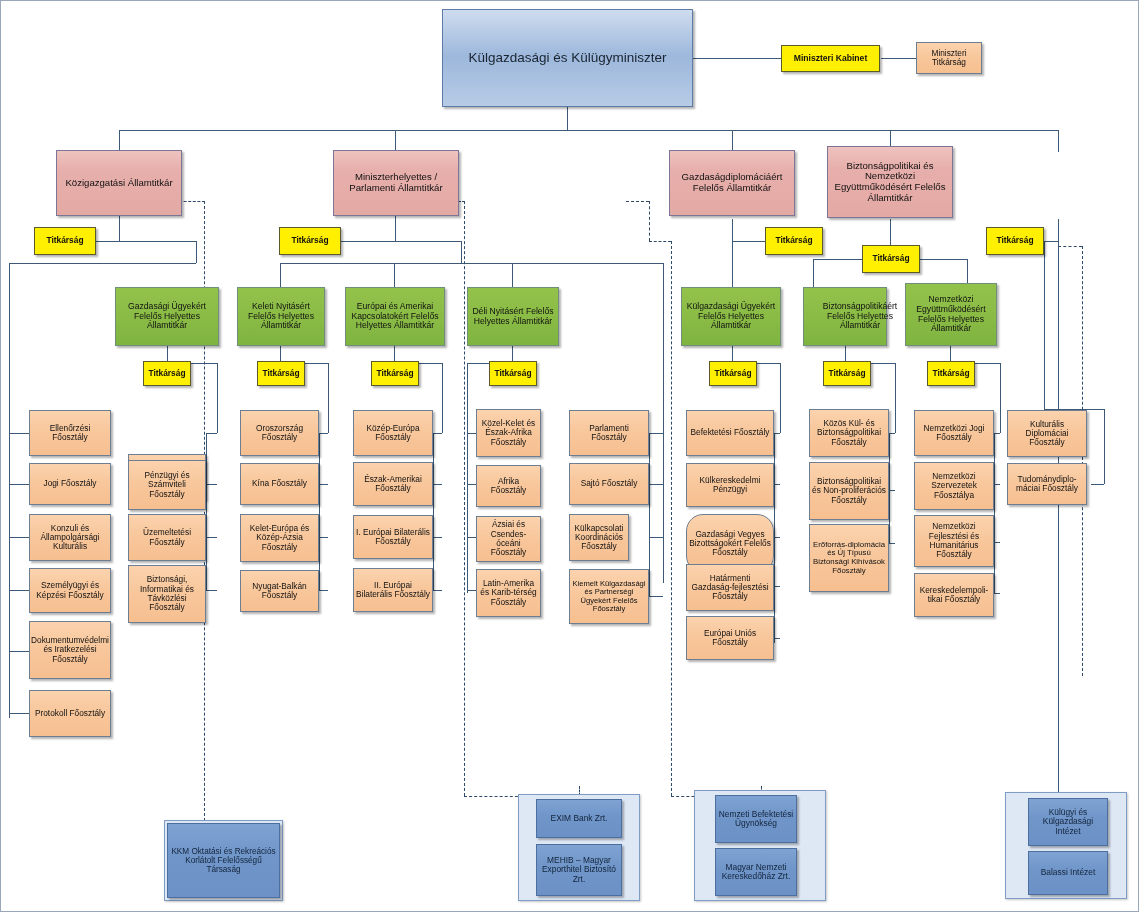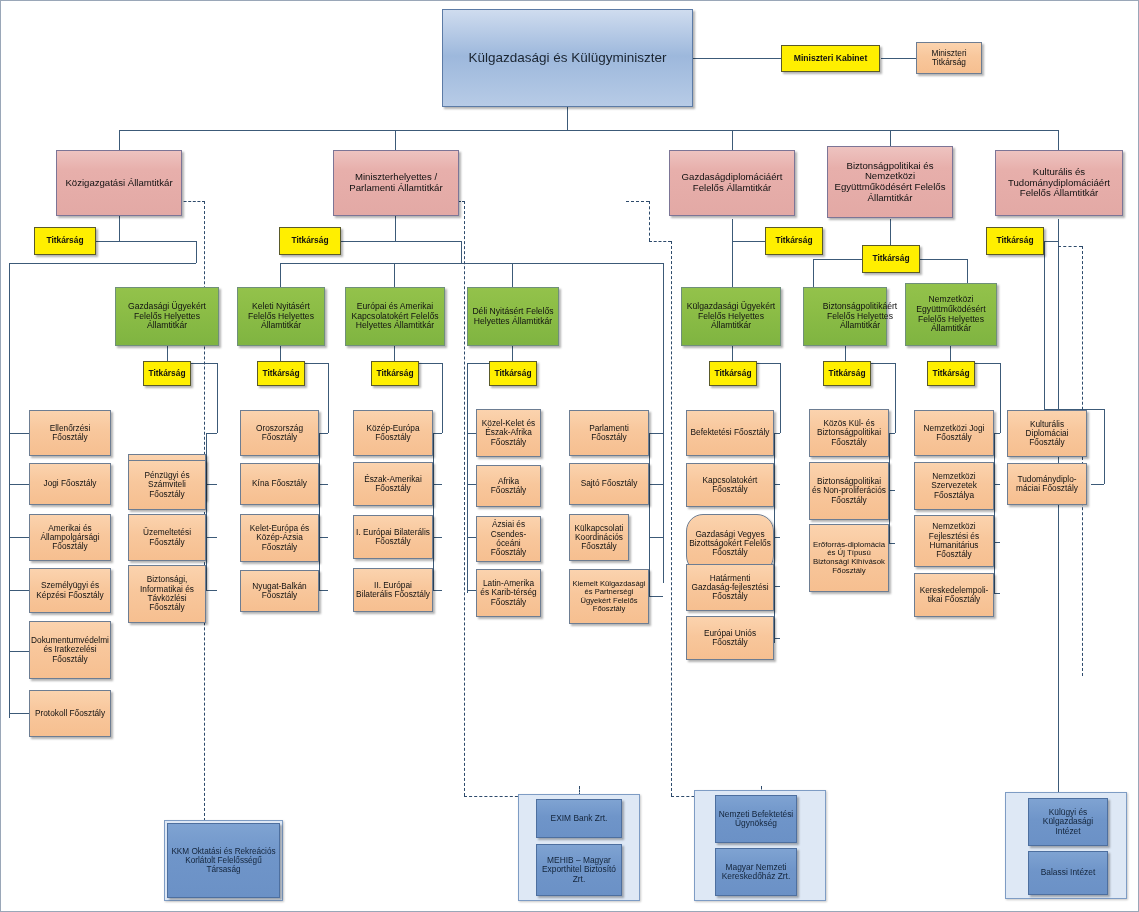--- a/index.html
+++ b/index.html
@@ -175,21 +175,20 @@
   <div class="dln" style="left:1057px;top:245px;width:24px;"></div>
 
   <div class="box minister" style="left:441px;top:8px;width:251px;height:98px;">Külgazdasági és Külügyminiszter</div>
   <div class="box tit" style="left:780px;top:44px;width:99px;height:27px;font-size:8.6px;">Miniszteri Kabinet</div>
   <div class="box dept" style="left:915px;top:41px;width:66px;height:32px;">Miniszteri Titkárság</div>
 
   <div class="box sec" style="left:55px;top:149px;width:126px;height:66px;">Közigazgatási Államtitkár</div>
   <div class="box sec" style="left:332px;top:149px;width:126px;height:66px;">Miniszterhelyettes / Parlamenti Államtitkár</div>
   <div class="box sec" style="left:668px;top:149px;width:126px;height:66px;">Gazdaságdiplomáciáért Felelős Államtitkár</div>
   <div class="box sec" style="left:826px;top:145px;width:126px;height:72px;">Biztonságpolitikai és Nemzetközi Együttműködésért Felelős Államtitkár</div>
-  <div class="box sec" style="left:994px;top:149px;width:128px;height:66px;">Kulturális és Tudománydiplomáciáért Felelős Államtitkár</div>
 
   <div class="box tit" style="left:33px;top:226px;width:62px;height:28px;">Titkárság</div>
   <div class="box tit" style="left:278px;top:226px;width:62px;height:28px;">Titkárság</div>
   <div class="box tit" style="left:764px;top:226px;width:58px;height:28px;">Titkárság</div>
   <div class="box tit" style="left:861px;top:244px;width:58px;height:28px;">Titkárság</div>
   <div class="box tit" style="left:985px;top:226px;width:58px;height:28px;">Titkárság</div>
 
   <div class="box dep" style="left:114px;top:286px;width:104px;height:59px;">Gazdasági Ügyekért Felelős Helyettes Államtitkár</div>
   <div class="box dep" style="left:236px;top:286px;width:88px;height:59px;">Keleti Nyitásért Felelős Helyettes Államtitkár</div>
   <div class="box dep" style="left:344px;top:286px;width:100px;height:59px;">Európai és Amerikai Kapcsolatokért Felelős Helyettes Államtitkár</div>
@@ -201,21 +200,21 @@
   <div class="box tit" style="left:142px;top:360px;width:48px;height:25px;">Titkárság</div>
   <div class="box tit" style="left:256px;top:360px;width:48px;height:25px;">Titkárság</div>
   <div class="box tit" style="left:370px;top:360px;width:48px;height:25px;">Titkárság</div>
   <div class="box tit" style="left:488px;top:360px;width:48px;height:25px;">Titkárság</div>
   <div class="box tit" style="left:708px;top:360px;width:48px;height:25px;">Titkárság</div>
   <div class="box tit" style="left:822px;top:360px;width:48px;height:25px;">Titkárság</div>
   <div class="box tit" style="left:926px;top:360px;width:48px;height:25px;">Titkárság</div>
 
   <div class="box dept" style="left:28px;top:409px;width:82px;height:46px;">Ellenőrzési Főosztály</div>
   <div class="box dept" style="left:28px;top:462px;width:82px;height:42px;">Jogi Főosztály</div>
-  <div class="box dept" style="left:28px;top:513px;width:82px;height:47px;">Amerikai és Állampolgársági Főosztály</div>
+  <div class="box dept" style="left:28px;top:513px;width:82px;height:47px;">Konzuli és Állampolgársági Kulturális</div>
   <div class="box dept" style="left:28px;top:567px;width:82px;height:45px;">Személyügyi és Képzési Főosztály</div>
   <div class="box dept" style="left:28px;top:620px;width:82px;height:58px;">Dokumentumvédelmi és Iratkezelési Főosztály</div>
   <div class="box dept" style="left:28px;top:689px;width:82px;height:47px;">Protokoll Főosztály</div>
 
   <div class="box dept" style="left:127px;top:409px;width:78px;height:46px;margin-top:44px;">Költségvetési Főosztály</div>
   <div class="box dept" style="left:127px;top:459px;width:78px;height:50px;">Pénzügyi és Számviteli Főosztály</div>
   <div class="box dept" style="left:127px;top:513px;width:78px;height:47px;">Üzemeltetési Főosztály</div>
   <div class="box dept" style="left:127px;top:564px;width:78px;height:58px;">Biztonsági, Informatikai és Távközlési Főosztály</div>
 
   <div class="box dept" style="left:239px;top:409px;width:79px;height:46px;">Oroszország Főosztály</div>
@@ -232,21 +231,21 @@
   <div class="box dept" style="left:475px;top:464px;width:65px;height:42px;">Afrika Főosztály</div>
   <div class="box dept" style="left:475px;top:515px;width:65px;height:46px;">Ázsiai és Csendes-óceáni Főosztály</div>
   <div class="box dept" style="left:475px;top:568px;width:65px;height:48px;">Latin-Amerika és Karib-térség Főosztály</div>
 
   <div class="box dept" style="left:568px;top:409px;width:80px;height:46px;">Parlamenti Főosztály</div>
   <div class="box dept" style="left:568px;top:462px;width:80px;height:42px;">Sajtó Főosztály</div>
   <div class="box dept" style="left:568px;top:513px;width:60px;height:47px;">Külkapcsolati Koordinációs Főosztály</div>
   <div class="box dept" style="left:568px;top:568px;width:80px;height:55px;font-size:7.6px;">Kiemelt Külgazdasági és Partnerségi Ügyekért Felelős Főosztály</div>
 
   <div class="box dept" style="left:685px;top:409px;width:88px;height:46px;">Befektetési Főosztály</div>
-  <div class="box dept" style="left:685px;top:462px;width:88px;height:44px;">Kapcsolatokért Főosztály</div>
+  <div class="box dept" style="left:685px;top:462px;width:88px;height:44px;">Külkereskedelmi Pénzügyi</div>
   <div class="box dept" style="left:685px;top:513px;width:88px;height:59px;border-radius:17px;">Gazdasági Vegyes Bizottságokért Felelős Főosztály</div>
   <div class="box dept" style="left:685px;top:563px;width:88px;height:47px;">Határmenti Gazdaság-fejlesztési Főosztály</div>
   <div class="box dept" style="left:685px;top:615px;width:88px;height:44px;">Európai Uniós Főosztály</div>
 
   <div class="box dept" style="left:808px;top:408px;width:80px;height:48px;">Közös Kül- és Biztonságpolitikai Főosztály</div>
   <div class="box dept" style="left:808px;top:461px;width:80px;height:58px;">Biztonságpolitikai és Non-proliferációs Főosztály</div>
   <div class="box dept" style="left:808px;top:523px;width:80px;height:68px;font-size:7.8px;">Erőforrás-diplomácia és Új Típusú Biztonsági Kihívások Főosztály</div>
 
   <div class="box dept" style="left:913px;top:409px;width:80px;height:46px;">Nemzetközi Jogi Főosztály</div>
   <div class="box dept" style="left:913px;top:461px;width:80px;height:48px;">Nemzetközi Szervezetek Főosztálya</div>

